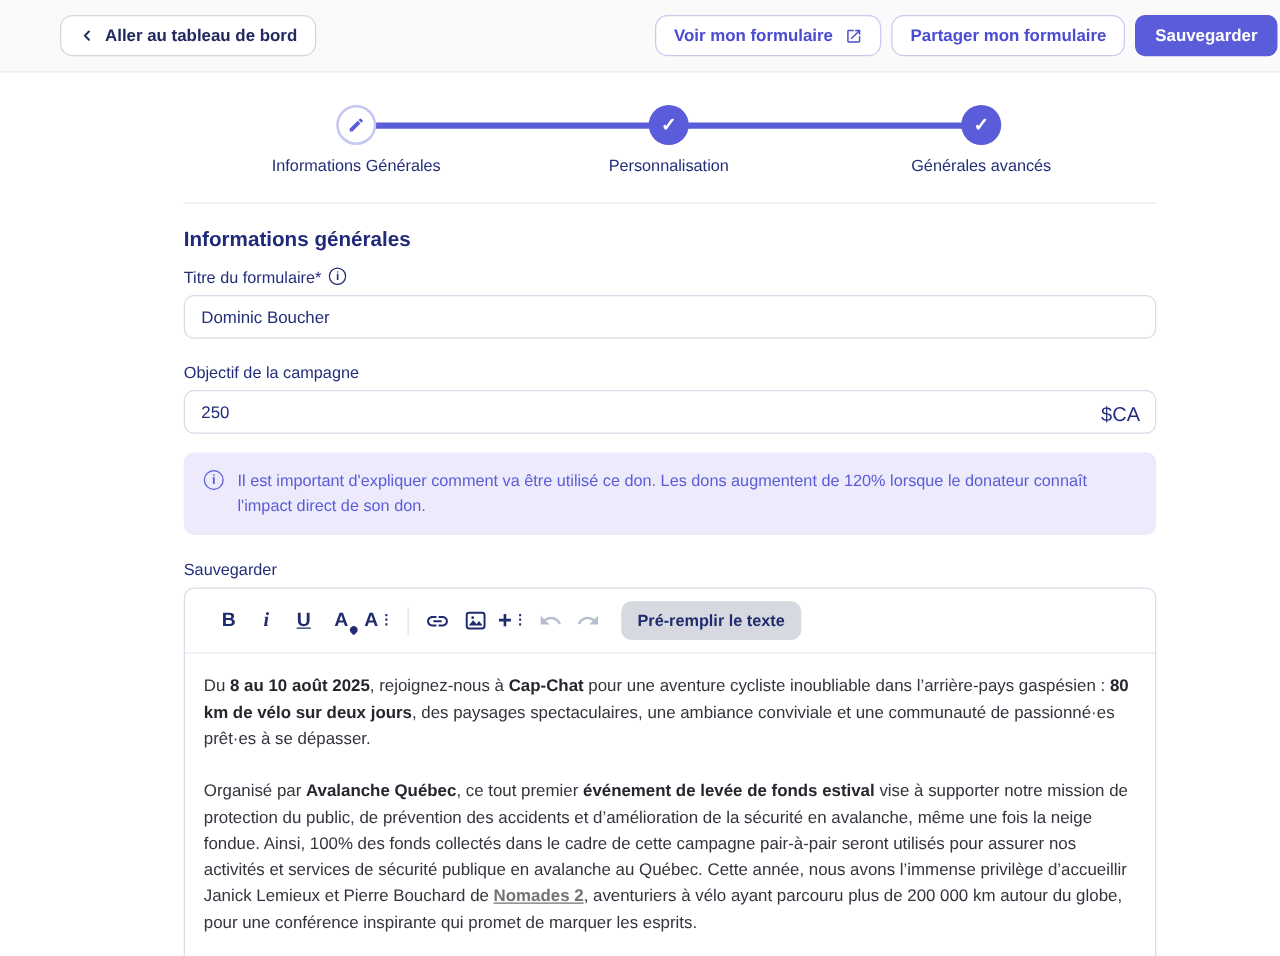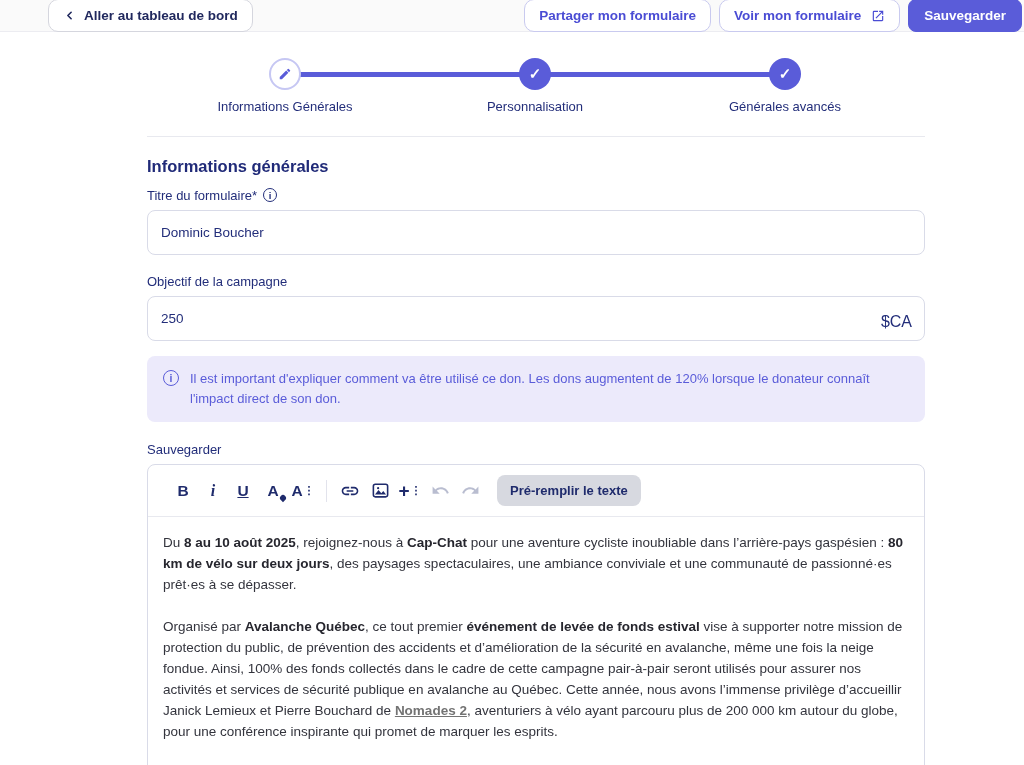--- a/index.html
+++ b/index.html
@@ -1,20 +1,20 @@
 <!DOCTYPE html>
 <html lang="fr"><head>
 <meta charset="utf-8">
 <style>
   * { box-sizing: border-box; margin: 0; padding: 0; }
   html,body { width:1024px; height:765px; overflow:hidden; background:#fff;
     font-family:"Liberation Sans", sans-serif; }
 
   
-  .topbar { height:32px; background:#fafafa; border-bottom:1px solid #ececf1;
+  .topbar { height:58px; background:#fafafa; border-bottom:1px solid #ececf1;
     display:flex; align-items:center; justify-content:space-between;
     padding:0 2px 0 48px; }
   .btn { display:inline-flex; align-items:center; gap:8px; border-radius:10px;
     font-size:13.5px; font-weight:700; padding:8px 14px; background:#fff;
     cursor:pointer; white-space:nowrap; }
   .btn-back { border:1px solid #d5d6de; color:#21295e; }
   .btn-outline { border:1px solid #c9caef; color:#4a4cd4; }
   .btn-primary { border:1px solid #5a5cd9; background:#5a5cd9; color:#fff;
     border-radius:8px; padding:8px 15px; }
   .topbar-right { display:flex; align-items:center; gap:8px; }
@@ -41,21 +41,21 @@
   .divider { border:none; border-top:1px solid #e8e9ef; margin-top:16px; }
 
   
   .section-title { margin-top:20px; font-size:16.5px; font-weight:700;
     color:#202a78; }
   .field-label { margin-top:12px; font-size:13px; color:#232e7a;
     display:flex; align-items:flex-start; gap:6px; }
   .info-circle { width:14px; height:14px; border:1.3px solid #232e7a;
     border-radius:50%; display:inline-flex; align-items:center;
     justify-content:center; font-size:9.5px; color:#232e7a; font-weight:700; }
-  .text-input { margin-top:7px; width:100%; height:45px;
+  .text-input { margin-top:7px; width:100%; height:35px;
     border:1px solid #d9dbe8; border-radius:8px; padding:0 13px;
     font-size:13.5px; color:#232e7a; font-family:"Liberation Sans",sans-serif;
     background:#fff; outline:none; display:flex; align-items:center; }
   .input-wrap { position:relative; }
   .currency { position:absolute; right:13px; top:50%;
     transform:translateY(calc(-50% + 3px)); font-size:16px; color:#232e7a; }
   .goal-gap { margin-top:19px; }
 
   
   .alert { margin-top:15px; background:#eceafb; border-radius:8px;
@@ -107,29 +107,29 @@
   <button class="btn btn-back">
     <span class="chev">
       <svg width="13" height="13" viewBox="0 0 24 24" fill="none" stroke="#21295e" stroke-width="3" stroke-linecap="round" stroke-linejoin="round">
           <polyline points="15 18 9 12 15 6"></polyline>
         </svg>
     </span>
     <span>Aller au tableau de bord</span>
   </button>
   <div class="topbar-right">
     <button class="btn btn-outline">
-      <span>Partager mon formulaire</span>
-    </button>
-    <button class="btn btn-outline">
       <span>Voir mon formulaire</span>
       <span class="ext-icon">
         <svg width="14" height="14" viewBox="0 0 24 24" fill="#4a4cd4">
             <path d="M19 19H5V5h7V3H5a2 2 0 0 0-2 2v14a2 2 0 0 0 2 2h14c1.1 0 2-.9 2-2v-7h-2v7zM14 3v2h3.59l-9.83 9.83 1.41 1.41L19 6.41V10h2V3h-7z"></path>
           </svg>
       </span>
+    </button>
+    <button class="btn btn-outline">
+      <span>Partager mon formulaire</span>
     </button>
     <button class="btn btn-primary">
       <span>Sauvegarder</span>
     </button>
   </div>
 </div>
 
 <div class="content">
 
   <div class="stepper">

